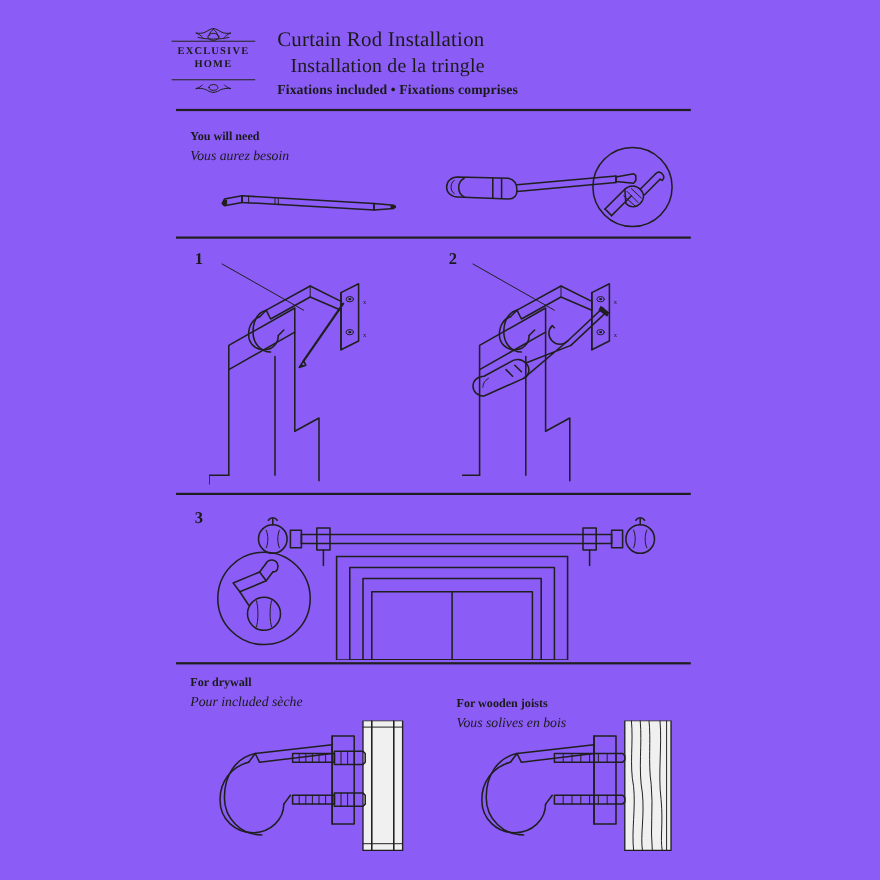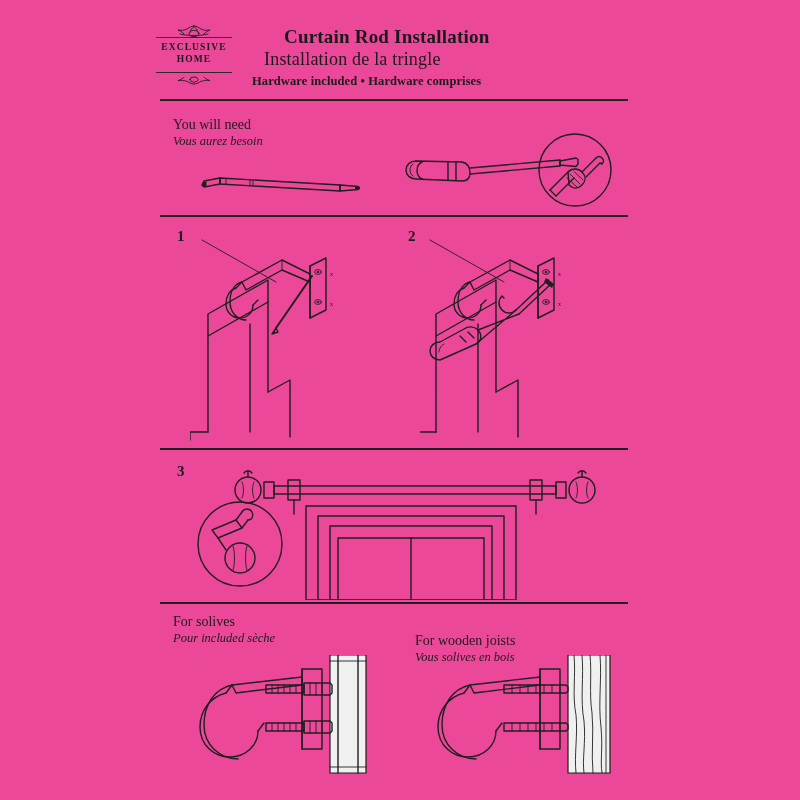--- a/index.html
+++ b/index.html
@@ -11,21 +11,21 @@
     width: 800px;
     height: 800px;
     font-family: "Liberation Serif", serif;
     color: #1a1a1a;
     overflow: hidden;
   }
   .sheet {
     position: relative;
     width: 800px;
     height: 800px;
-    background: #ec4899;
+    background: #8b5cf6;
   }
 
   
   .header {
     position: absolute;
     left: 150px;
     top: 22px;
     width: 500px;
     height: 72px;
     display: flex;
@@ -70,24 +70,23 @@
     left: 50%;
     transform: translateX(-50%) rotate(180deg);
     bottom: 0;
   }
   .titles {
     margin-left: 14px;
     padding-top: 4px;
   }
   .t1 {
     font-size: 19px;
-    font-weight: 700;
+    font-weight: 400;
     line-height: 22px;
     letter-spacing: 0.2px;
-    margin-left: 32px;
   }
   .t2 {
     font-size: 18px;
     font-weight: 400;
     line-height: 22px;
     letter-spacing: 0.2px;
     margin-left: 12px;
   }
   .t3 {
     font-size: 12.5px;
@@ -109,21 +108,21 @@
   .hr.r2 { top: 215px; }
   .hr.r3 { top: 448px; }
   .hr.r4 { top: 602px; }
 
   
   .lbl {
     position: absolute;
     font-family: "Liberation Serif", serif;
     color: #1a1a1a;
   }
-  .lbl .en { font-size: 14px; font-weight: 400; line-height: 17px; }
+  .lbl .en { font-size: 11px; font-weight: 700; line-height: 17px; }
   .lbl .fr { font-size: 12.5px; font-weight: 400; font-style: italic; line-height: 17px; }
 
   .lbl-need { left: 173px; top: 116px; }
   .lbl-drywall { left: 173px; top: 613px; }
   .lbl-joist { left: 415px; top: 632px; }
 
   .stepnum {
     position: absolute;
     font-size: 15px;
     font-weight: 700;
@@ -166,21 +165,21 @@
       <div class="lrule bot"></div>
       <svg class="crest-bot" width="56" height="14" viewBox="0 0 56 14">
         <path class="sthin" d="M28 2c-3 0-5 1.6-7 2.6-3 1.2-6 1.2-9 .8 3 .9 5 2.1 6 3.4M28 2c3 0 5 1.6 7 2.6 3 1.2 6 1.2 9 .8-3 .9-5 2.1-6 3.4"></path>
         <ellipse class="sthin" cx="28" cy="6.5" rx="4" ry="2.6"></ellipse>
       </svg>
     </div>
 
     <div class="titles">
       <div class="t1">Curtain Rod Installation</div>
       <div class="t2">Installation de la tringle</div>
-      <div class="t3">Hardware included • Hardware comprises</div>
+      <div class="t3">Fixations included • Fixations comprises</div>
     </div>
   </div>
 
   <div class="hr r1"></div>
   <div class="hr r2"></div>
   <div class="hr r3"></div>
   <div class="hr r4"></div>
 
   <div class="lbl lbl-need">
     <div class="en">You will need</div>
@@ -334,21 +333,21 @@
       <path class="s" d="M26 72 L50 62 L56 70 L32 80 Z"></path>
       <path class="s" d="M50 62 L56 54 M56 70 L62 62"></path>
       <path class="s" d="M56 54 C58 50 64 50 66 54 C68 58 66 62 62 62"></path>
       <circle class="s" cx="54" cy="100" r="15" fill="#ffffff"></circle>
       <path class="sthin" d="M47 88 C49 93 49 107 47 112 M61 88 C59 93 59 107 61 112"></path>
       <path class="s" d="M32 80 L40 92"></path>
     </g>
   </svg>
 
   <div class="lbl lbl-drywall">
-    <div class="en">For solives</div>
+    <div class="en">For drywall</div>
     <div class="fr">Pour included sèche</div>
   </div>
 
   <svg class="art" style="left:170px; top:655px;" width="230" height="120" viewBox="0 0 230 120">
 
     <path class="filll" d="M160 0 L196 0 L196 118 L160 118 Z"></path>
     <path class="s" d="M168 0 L168 118 M188 0 L188 118"></path>
     <path class="sthin" d="M160 6 L196 6 M160 112 L196 112"></path>
 
     <path class="s" d="M56 38 C40 42 30 56 30 72 C30 90 44 102 60 102 C76 102 88 90 88 76" fill="#ffffff"></path>

